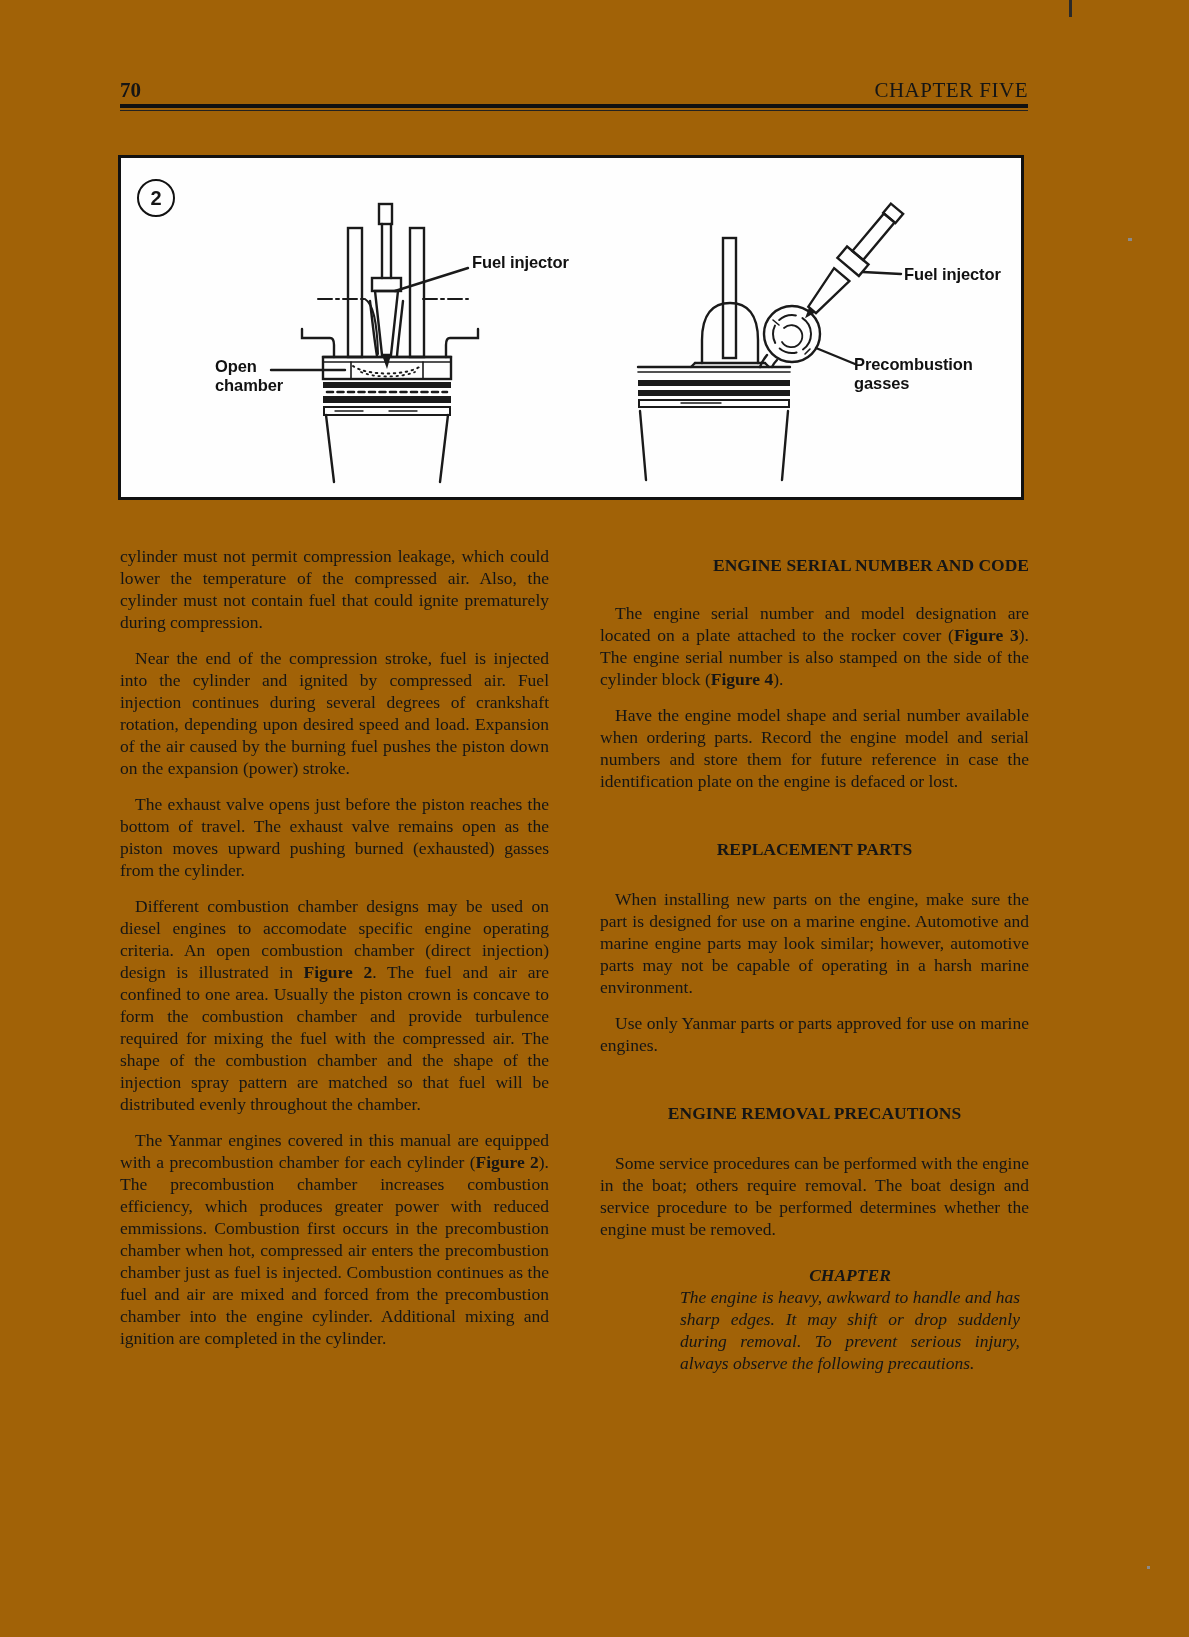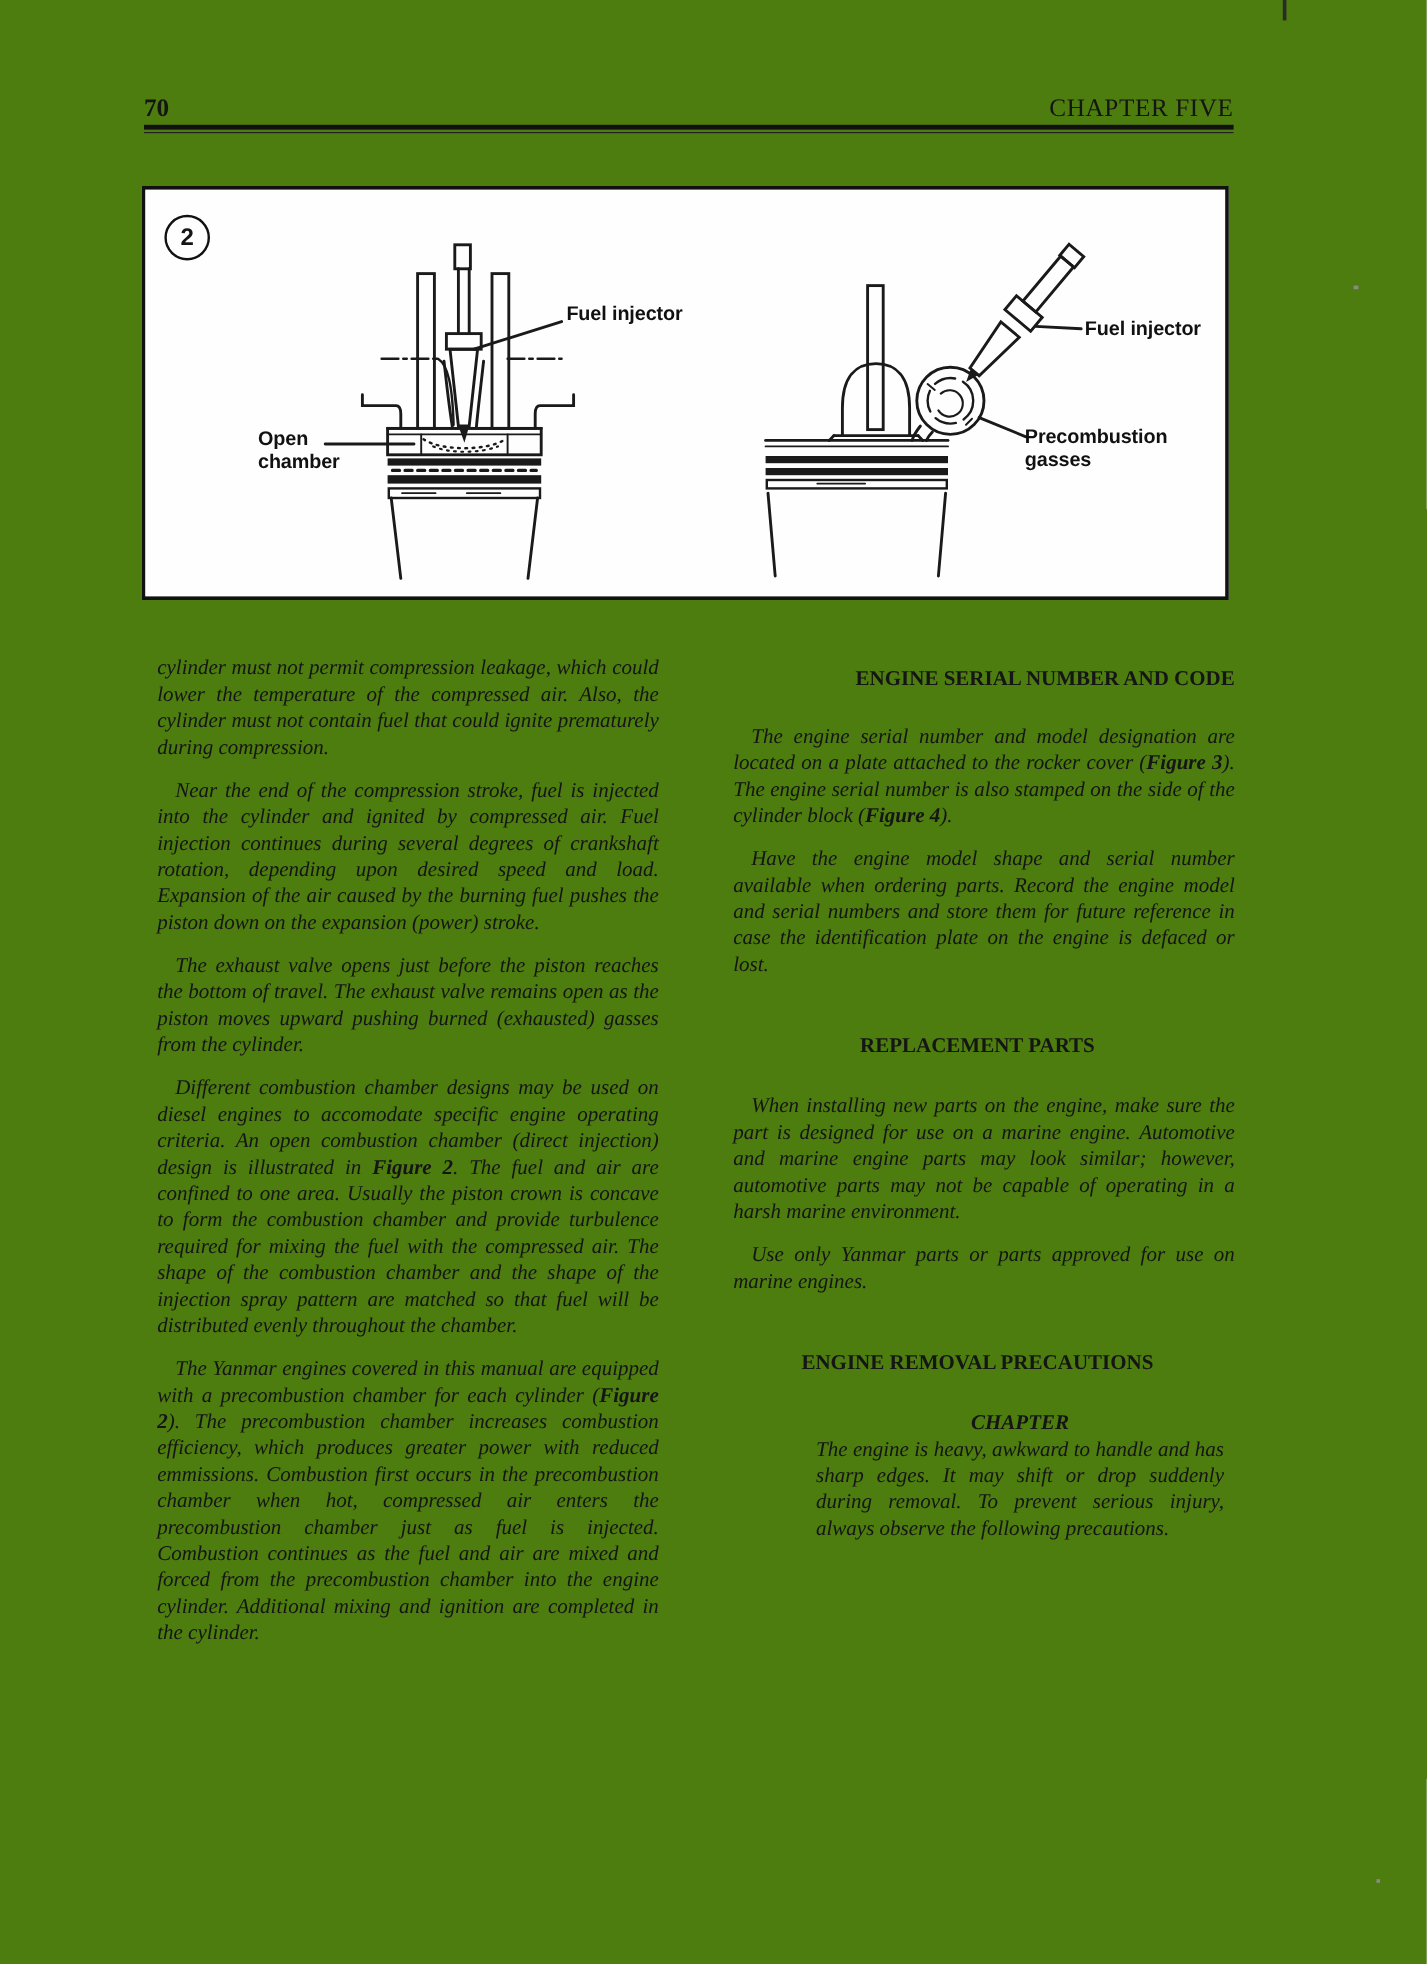--- a/index.html
+++ b/index.html
@@ -1,18 +1,18 @@
 <!DOCTYPE html>
 <html><head>
 <meta charset="utf-8">
 <style>
   html,body { margin:0; padding:0; background:#e8e8e8; }
   .page {
     position:relative; width:1189px; height:1637px;
-    background:#4d7c0f; margin:0 auto; overflow:hidden;
+    background:#a16207; margin:0 auto; overflow:hidden;
     font-family:"Liberation Serif", serif; color:#151515;
   }
   
   .page-header { position:absolute; left:120px; top:78px; width:908px; height:26px; }
   .page-num { position:absolute; left:0; top:0; font-size:21px; font-weight:bold; }
   .chapter-title { position:absolute; right:0; top:0; font-size:21px; font-weight:normal; letter-spacing:.5px; }
   .rule-thick { position:absolute; left:120px; top:104px; width:908px; height:3.5px; background:#111; }
   .rule-thin  { position:absolute; left:120px; top:110px; width:908px; height:1.3px; background:#222; }
   
   .figure-box {
@@ -35,21 +35,21 @@
   .lbl-open      { left:94px;  top:199px; }
   .lbl-inj-right { left:783px; top:107px; }
   .lbl-precomb   { left:733px; top:197px; }
   
   .col {
     position:absolute; top:545px; width:429px;
     font-size:17.5px; line-height:22px; text-align:justify;
   }
   .col-left  { left:120px; }
   .col-right { left:600px; }
-  .para { margin:0 0 14px 11px; text-indent:15px;font-style:italic; }
+  .para { margin:0 0 14px 0; text-indent:15px; }
   .para.noindent { text-indent:0; }
   .sec-heading {
     font-weight:bold; text-align:center; text-indent:0;
     margin:46px 0 28px 0; font-size:17.5px;
   }
   .sec-heading.first { margin-top:9px; margin-bottom:26px;text-align:right; }
   .figref { font-weight:bold; }
   .warning { margin:24px 0 0 80px; width:340px; font-style:italic; }
   .warning-title { text-align:center; font-weight:bold; margin:0; }
   .warning-body { text-align:justify; margin:0; }
@@ -181,20 +181,21 @@
   <section class="col col-right">
     <h2 class="sec-heading first">ENGINE SERIAL NUMBER AND CODE</h2>
     <p class="para"><span>The engine serial number and model designation are located on a plate attached to the rocker cover (</span><b class="figref">Figure 3</b><span>). The engine serial number is also stamped on the side of the cylinder block (</span><b class="figref">Figure 4</b><span>).</span></p>
     <p class="para"><span>Have the engine model shape and serial number available when ordering parts. Record the engine model and serial numbers and store them for future reference in case the identification plate on the engine is defaced or lost.</span></p>
 
     <h2 class="sec-heading">REPLACEMENT PARTS</h2>
     <p class="para"><span>When installing new parts on the engine, make sure the part is designed for use on a marine engine. Automotive and marine engine parts may look similar; however, automotive parts may not be capable of operating in a harsh marine environment.</span></p>
     <p class="para"><span>Use only Yanmar parts or parts approved for use on marine engines.</span></p>
 
     <h2 class="sec-heading">ENGINE REMOVAL PRECAUTIONS</h2>
+    <p class="para"><span>Some service procedures can be performed with the engine in the boat; others require removal. The boat design and service procedure to be performed determines whether the engine must be removed.</span></p>
 
     <div class="warning">
       <p class="warning-title">CHAPTER</p>
       <p class="warning-body">The engine is heavy, awkward to handle and has sharp edges. It may shift or drop suddenly during removal. To prevent serious injury, always observe the following precautions.</p>
     </div>
   </section>
 
   <div class="scan-tick"></div>
   <div class="scan-dot1"></div>
   <div class="scan-dot2"></div>

